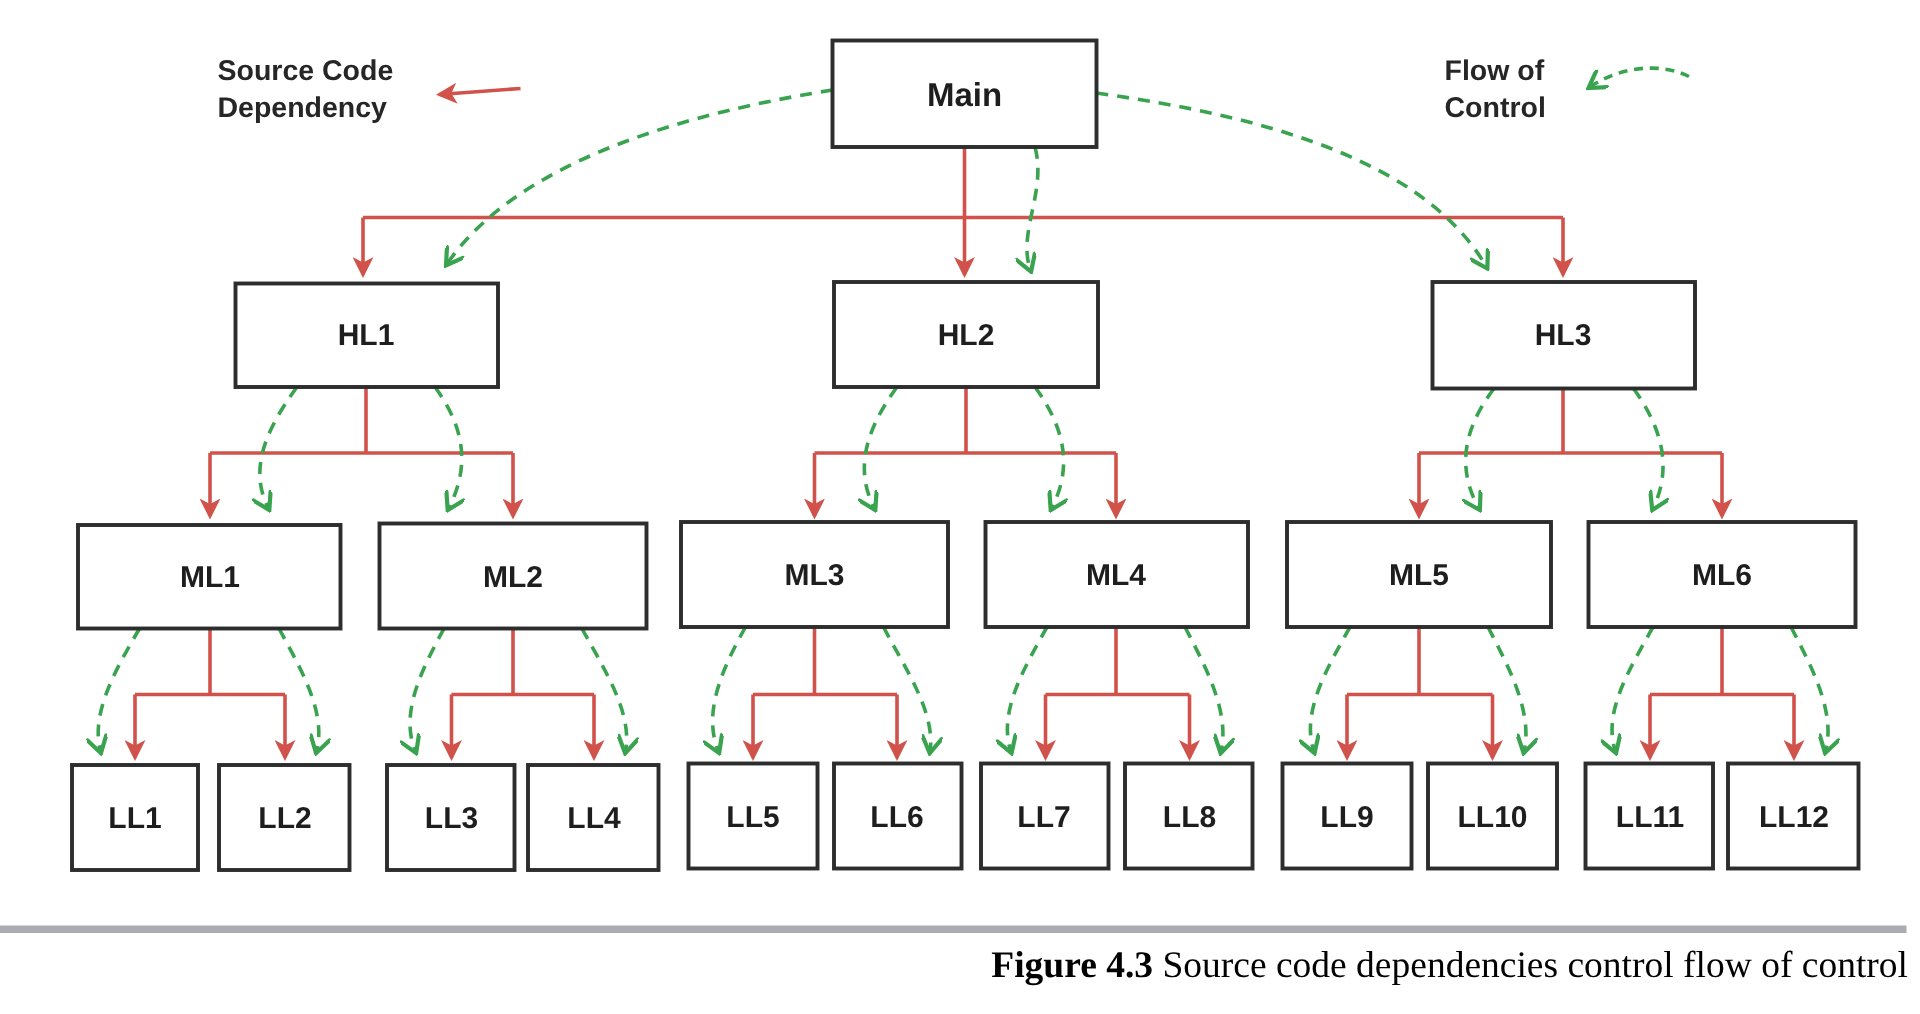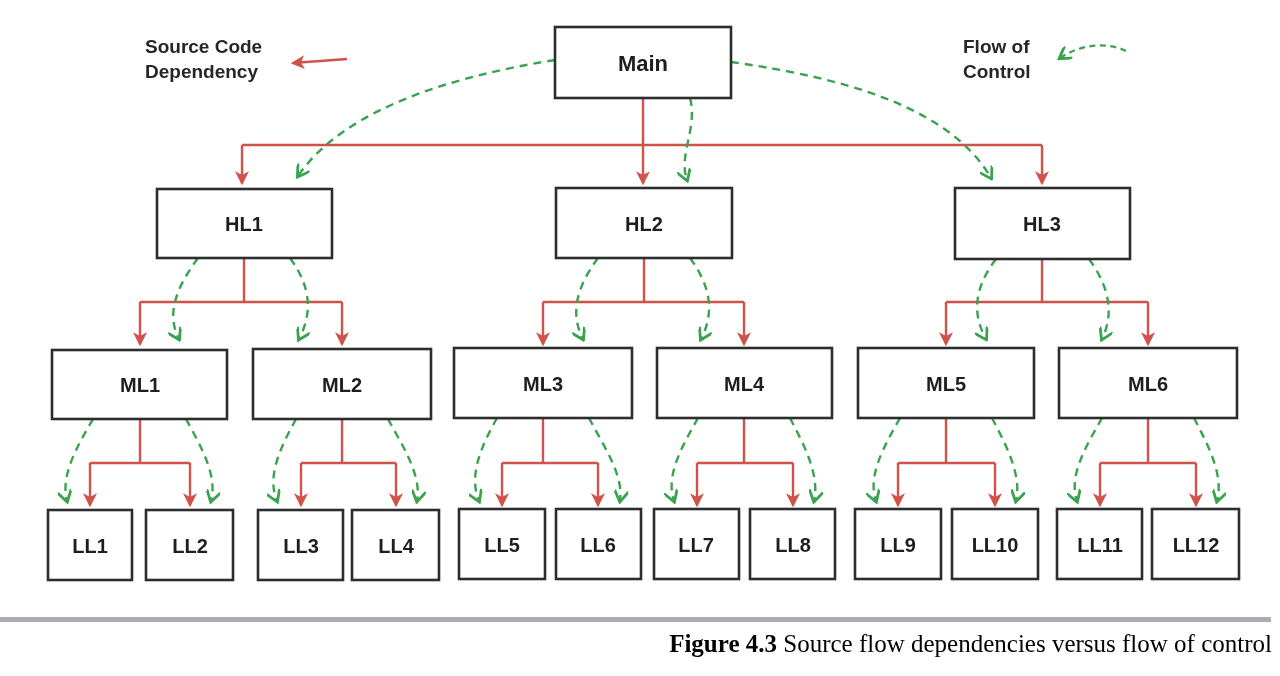--- a/index.html
+++ b/index.html
@@ -224,15 +224,15 @@
         <text class="nlabel" x="1100" y="545">LL11</text>
       </g>
       <g>
         <rect class="nodebox" x="1152" y="509" width="87" height="70"></rect>
         <text class="nlabel" x="1196" y="545">LL12</text>
       </g>
     </g>
   </svg>
 
   <div class="caption-rule"></div>
-  <div class="caption"><span class="cap-label">Figure 4.3</span><span> Source flow dependencies versus flow of control</span></div>
+  <div class="caption"><span class="cap-label">Figure 4.3</span><span> Source code dependencies control flow of control</span></div>
 
 </div>
 
 </body></html>

